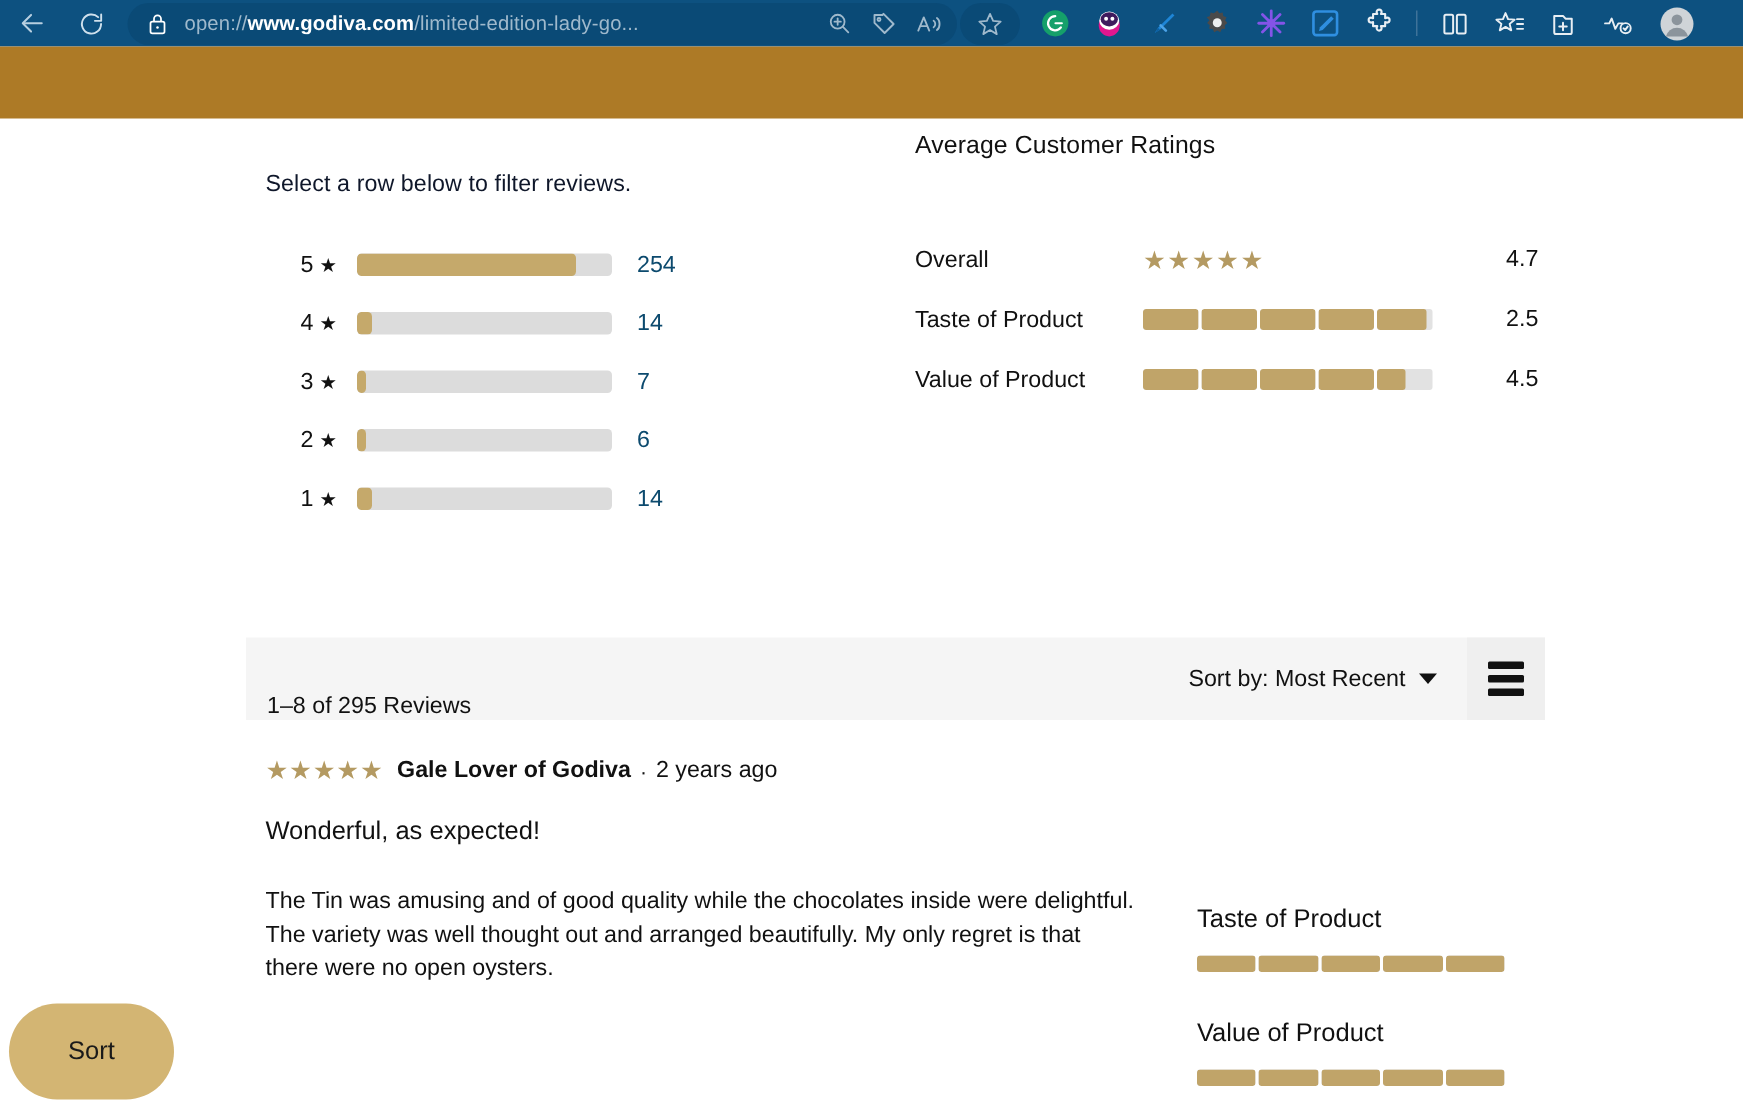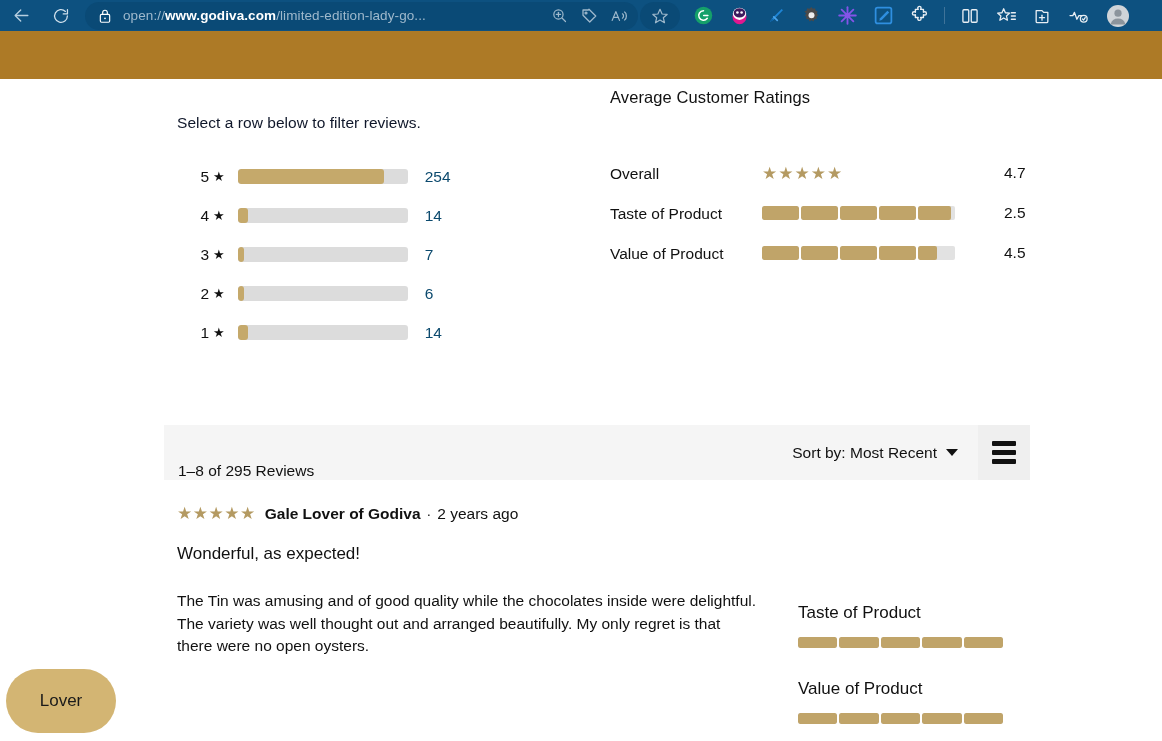--- a/index.html
+++ b/index.html
@@ -641,14 +641,14 @@
         <div class="seg">
             <i style="width:100%"></i>
           </div>
       </div>
     </div>
   </div>
 
 </div>
 
 <div class="chat">
-  <span>Lover</span>
+  <span>Sort</span>
 </div>
 
 </body></html>

